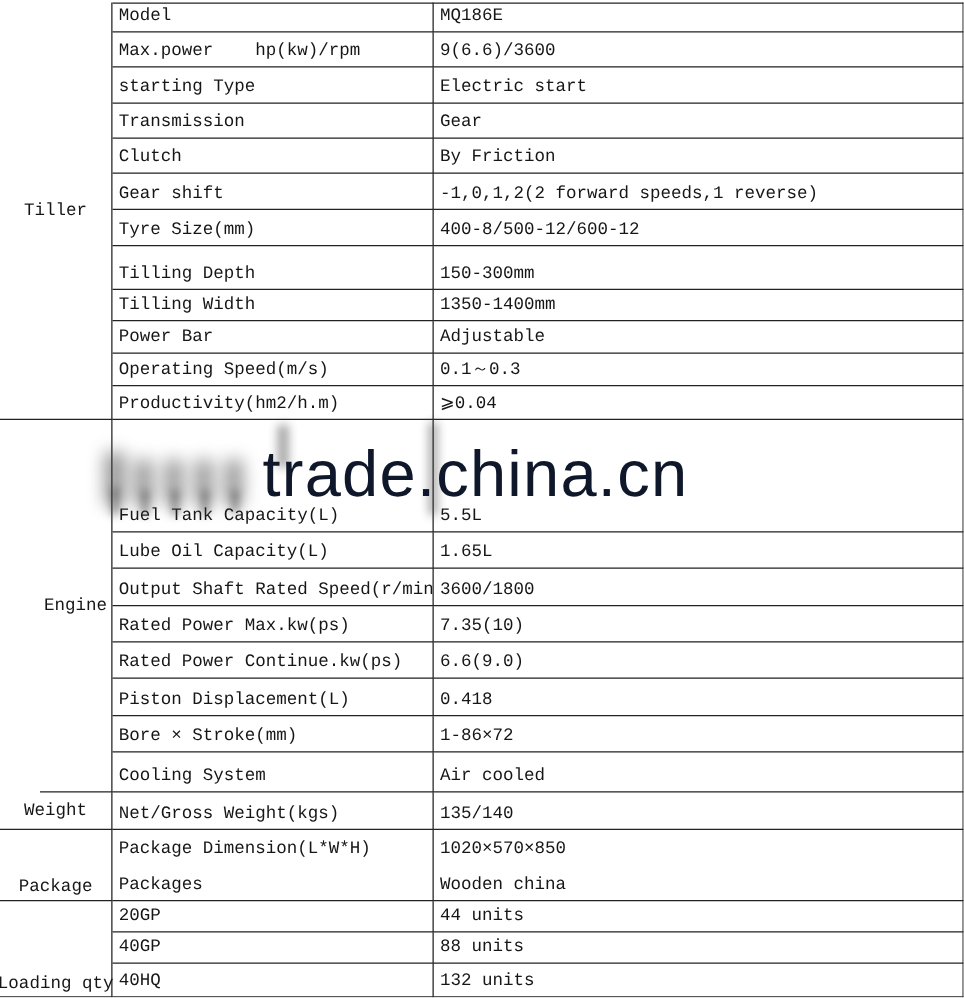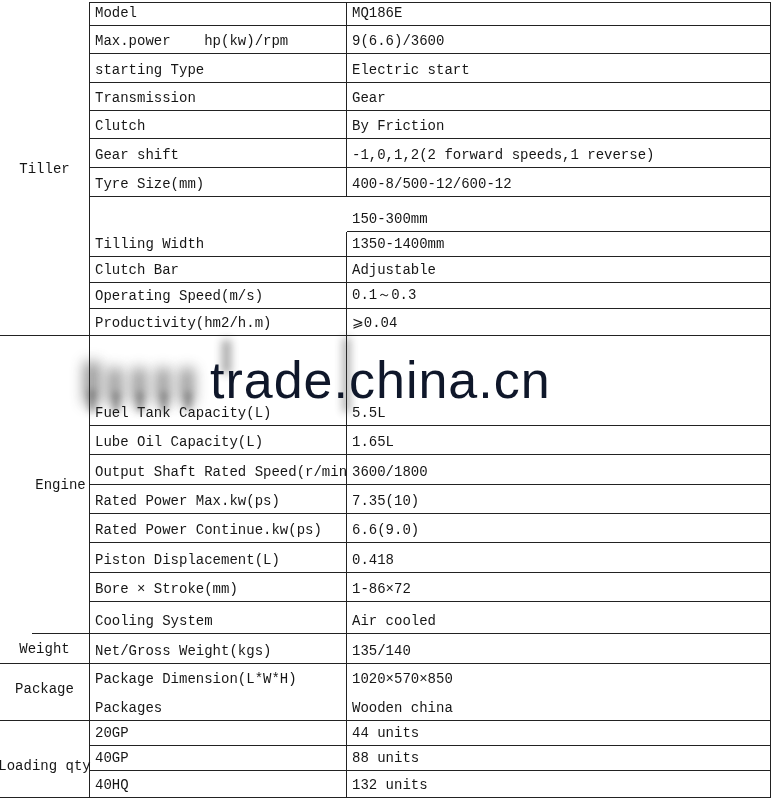--- a/index.html
+++ b/index.html
@@ -14,21 +14,21 @@
     display:grid;
     grid-template-columns:90px 257px 424px;
     grid-template-rows:24px 28px 29px 28px 28px 29px 29px 35px 25px 26px 26px 27px
                        90px 29px 30px 29px 29px 30px 29px 32px
                        30px 57px 25px 25px 27px;
   }
   .cat {
     grid-column:1; border-right:1px solid var(--line); border-bottom:1px solid var(--line);
     display:flex; justify-content:center; align-items:center; white-space:pre; overflow:visible;
   }
-  .cat.bottom { align-items:flex-end; padding-bottom:23px; }
+  .cat.bottom { align-items:flex-end; padding-bottom:2px; }
   .span12 { grid-row:span 12; } .span8 { grid-row:span 8;margin-left:32px; } .span3 { grid-row:span 3; }
   .c {
     display:flex; align-items:flex-end; padding:0 0 4px 5px;
     border-bottom:1px solid var(--line); white-space:pre; overflow:hidden;
   }
   .c2 { grid-column:2; border-right:1px solid var(--line); }
   .c3 { grid-column:3; border-right:1px solid var(--line); }
   .top { border-top:1px solid var(--line); }
   .pack { flex-direction:column; align-items:flex-start; justify-content:space-between; padding-top:7px; }
   
@@ -65,26 +65,27 @@
 
     <div class="c c2">Clutch</div>
     <div class="c c3">By Friction</div>
 
     <div class="c c2">Gear shift</div>
     <div class="c c3">-1,0,1,2(2 forward speeds,1 reverse)</div>
 
     <div class="c c2">Tyre Size(mm)</div>
     <div class="c c3">400-8/500-12/600-12</div>
 
+    <div class="c c2">Tilling Depth</div>
     <div class="c c3">150-300mm</div>
 
     <div class="c c2">Tilling Width</div>
     <div class="c c3">1350-1400mm</div>
 
-    <div class="c c2">Clutch Bar</div>
+    <div class="c c2">Power Bar</div>
     <div class="c c3">Adjustable</div>
 
     <div class="c c2">Operating Speed(m/s)</div>
     <div class="c c3">0.1～0.3</div>
 
     <div class="c c2">Productivity(hm2/h.m)</div>
     <div class="c c3">⩾0.04</div>
 
     <div class="cat span8">Engine</div>
 

